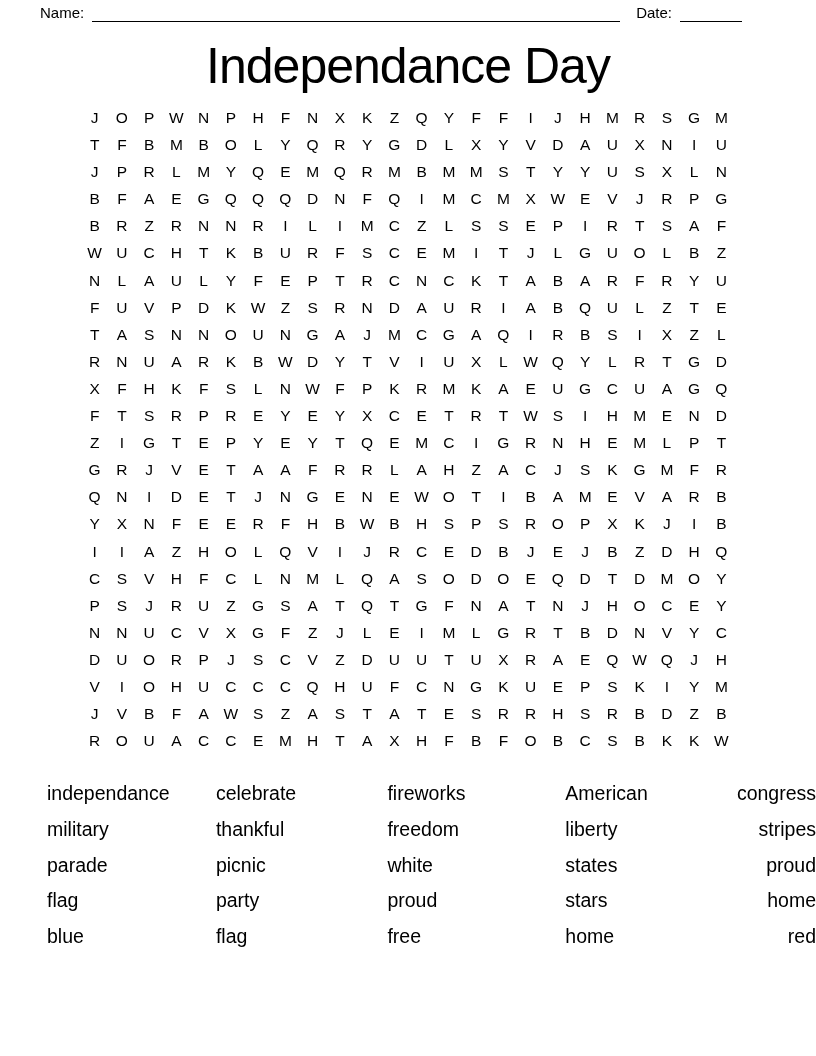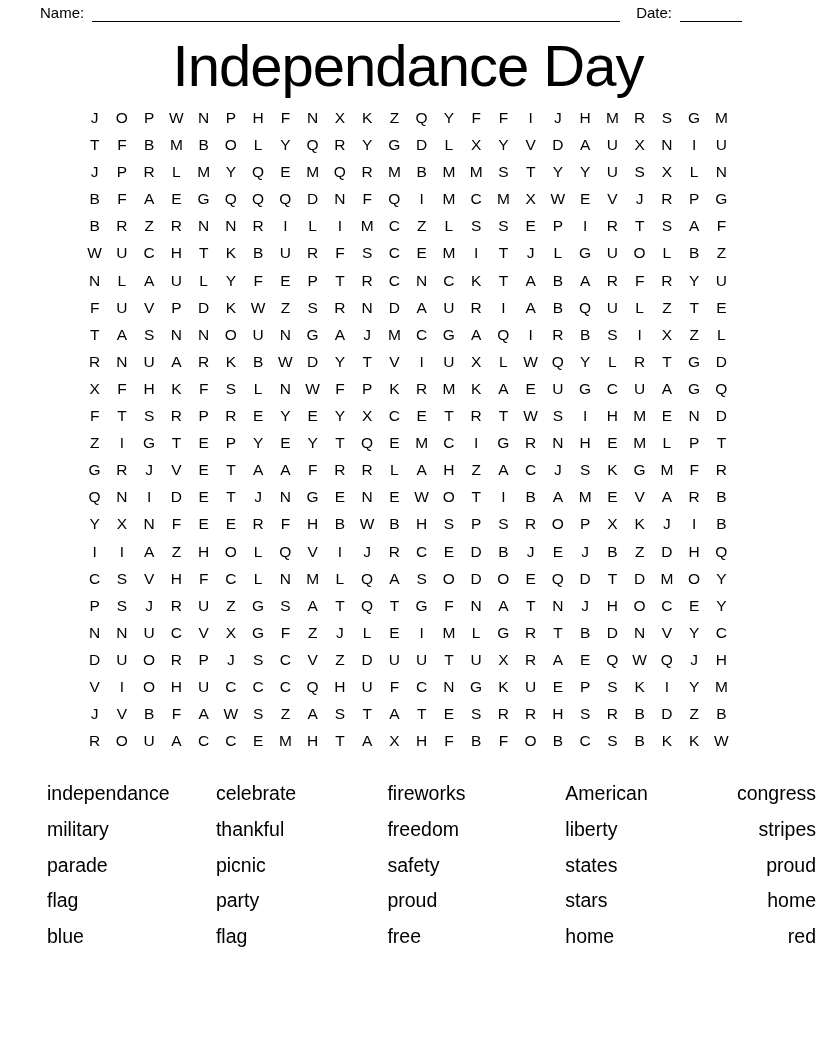--- a/index.html
+++ b/index.html
@@ -25,21 +25,21 @@
     border-bottom: 1.5px solid #000;
     height: 18px;
   }
   .name-line { flex: 1; margin: 0 16px 0 8px; }
   .date-line { width: 62px; margin-left: 8px; }
 
   
   .title {
     margin: 16px 0 0 0;
     text-align: center;
-    font-size: 58px;
+    font-size: 50px;
     font-weight: normal;
     letter-spacing: -1px;
     line-height: 56px;
   }
 
   
   .wsgrid {
     width: 654px;
     margin: 10px auto 0 auto;
   }
@@ -726,21 +726,21 @@
       <div class="word-col">
         <div class="word">celebrate</div>
         <div class="word">thankful</div>
         <div class="word">picnic</div>
         <div class="word">party</div>
         <div class="word">flag</div>
       </div>
       <div class="word-col">
         <div class="word">fireworks</div>
         <div class="word">freedom</div>
-        <div class="word">safety</div>
+        <div class="word">white</div>
         <div class="word">proud</div>
         <div class="word">free</div>
       </div>
       <div class="word-col">
         <div class="word">American</div>
         <div class="word">liberty</div>
         <div class="word">states</div>
         <div class="word">stars</div>
         <div class="word">home</div>
       </div>

